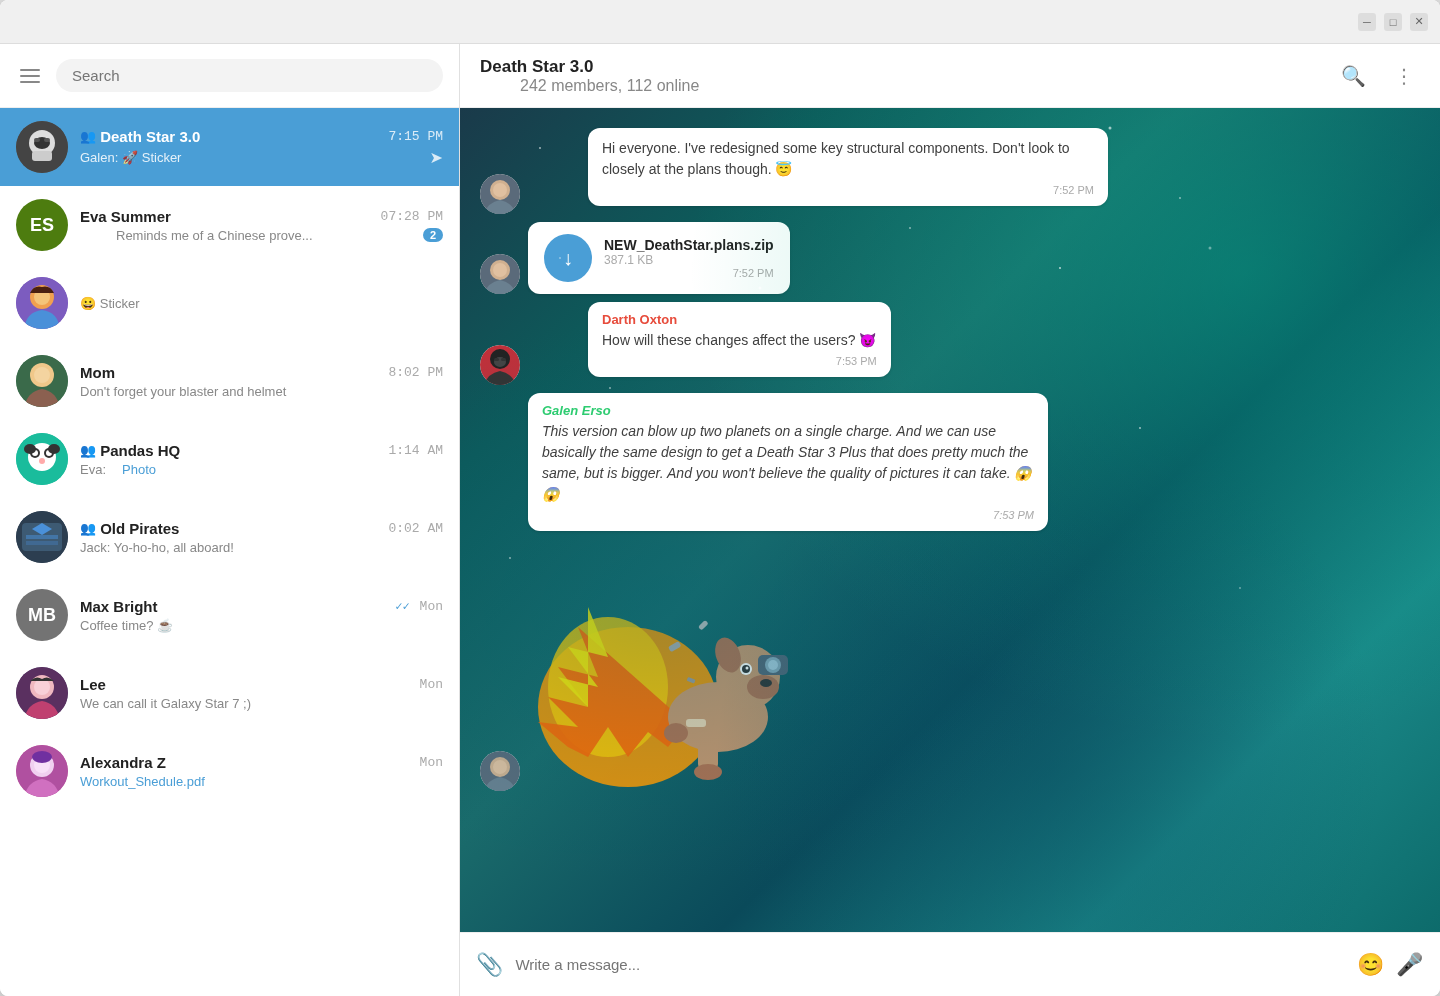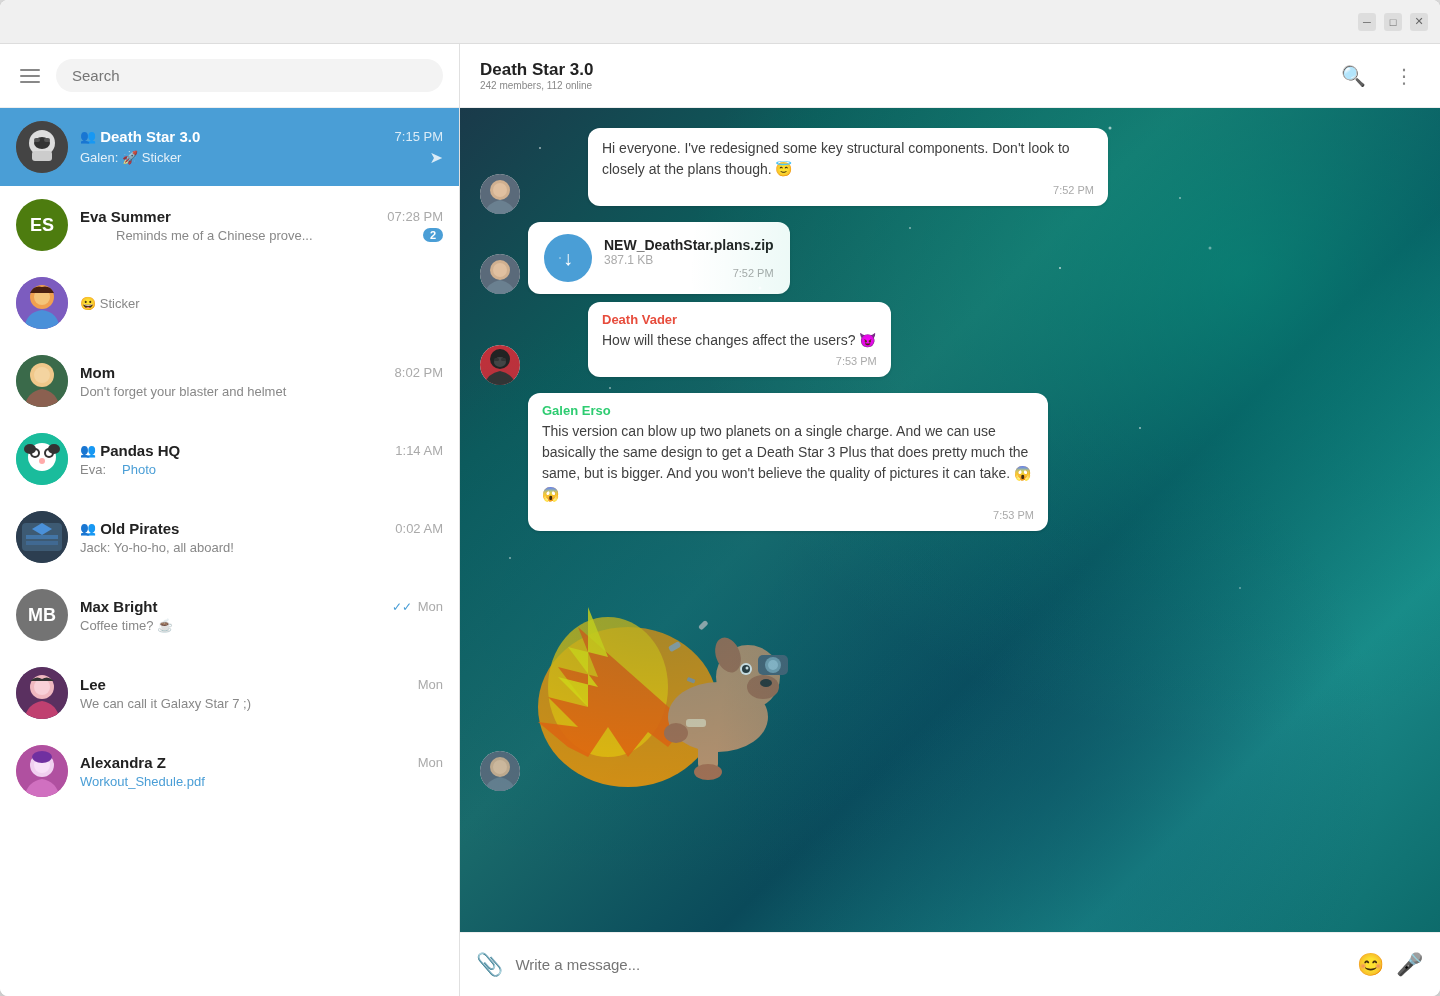--- a/index.html
+++ b/index.html
@@ -24,33 +24,33 @@
     .chat-list { flex: 1; overflow-y: auto; }
     .chat-item { display: flex; align-items: center; padding: 10px 16px; cursor: pointer; gap: 12px; min-height: 78px; }
     .chat-item.active { background: #4a9ed6; }
     .chat-item.active .chat-name { color: #fff; }
     .chat-item.active .chat-preview { color: rgba(255,255,255,0.8); }
     .chat-item.active .chat-time { color: rgba(255,255,255,0.8); }
     .avatar { width: 52px; height: 52px; border-radius: 50%; flex-shrink: 0; display: flex; align-items: center; justify-content: center; font-size: 18px; font-weight: 600; color: #fff; overflow: hidden; background: #ccc; }
     .chat-info { flex: 1; min-width: 0; }
     .chat-name-row { display: flex; align-items: center; justify-content: space-between; margin-bottom: 3px; }
     .chat-name { font-size: 15px; font-weight: 600; color: #222; white-space: nowrap; overflow: hidden; text-overflow: ellipsis; display: flex; align-items: center; gap: 4px; }
-    .chat-time { font-size: 13px; color: #aaa; white-space: nowrap; flex-shrink: 0; }
+    .chat-time { font-size: 13px; color: #aaa; white-space: nowrap; flex-shrink: 0; font-family: Liberation Mono, monospace; }
     .chat-preview { font-size: 13px; color: #888; white-space: nowrap; overflow: hidden; text-overflow: ellipsis; display: flex; align-items: center; gap: 16px; }
     .preview-link { color: #4a9ed6; }
     .badge { background: #4a9ed6; color: #fff; border-radius: 10px; padding: 1px 7px; font-size: 11px; font-weight: 600; margin-left: 4px; }
     .check-mark { color: #4a9ed6; font-size: 12px; margin-right: 2px; }
     .send-arrow { color: rgba(255,255,255,0.8); font-size: 16px; }
 
     
     .chat-panel { flex: 1; display: flex; flex-direction: column; position: relative; overflow: hidden; }
     .chat-header { height: 64px; background: #fff; border-bottom: 1px solid #eee; display: flex; align-items: center; padding: 0 20px; gap: 16px; flex-shrink: 0; z-index: 10; }
     .chat-header-info { flex: 1; }
     .chat-header-name { font-size: 17px; font-weight: 700; color: #222; }
-    .chat-header-status { font-size: 10px; color: #888; }
+    .chat-header-status { font-size: 16px; color: #888; margin-left: 40px; }
     .header-icon { cursor: pointer; color: #888; font-size: 20px; padding: 6px; }
 
     
     .chat-bg {
       flex: 1;
       overflow-y: auto;
       padding: 20px;
       background: linear-gradient(135deg, #1a3a4a 0%, #0d5a5a 20%, #1a6b6b 40%, #0a4a5a 60%, #1a8888 80%, #0d6b6b 100%);
       position: relative;
     }
@@ -384,27 +384,27 @@
             <svg width="40" height="40" viewBox="0 0 40 40">
               <circle cx="20" cy="20" r="20" fill="#c0303a"></circle>
               <circle cx="20" cy="14" r="10" fill="#222"></circle>
               <path d="M4 40 Q8 28 20 26 Q32 28 36 40Z" fill="#333"></path>
               <ellipse cx="20" cy="17" rx="6" ry="5" fill="#444"></ellipse>
               <rect x="14" y="13" width="5" height="3" rx="1.5" fill="#333"></rect>
               <rect x="21" y="13" width="5" height="3" rx="1.5" fill="#333"></rect>
             </svg>
           </div>
           <div class="message-bubble incoming">
-            <div class="message-sender sender-red">Death Vader</div>
+            <div class="message-sender sender-red">Darth Oxton</div>
             <div class="message-text">How will these changes affect the users? 😈</div>
             <div class="message-time">7:53 PM</div>
           </div>
         </div>
 
-        <div class="msg-group" style="padding-left:48px;">
+        <div class="msg-group" style="padding-left:48px;font-style:italic;">
           <div class="message-bubble incoming" style="margin-left:0;">
             <div class="message-sender sender-green">Galen Erso</div>
             <div class="message-text">This version can blow up two planets on a single charge. And we can use basically the same design to get a Death Star 3 Plus that does pretty much the same, but is bigger. And you won't believe the quality of pictures it can take. 😱😱</div>
             <div class="message-time">7:53 PM</div>
           </div>
         </div>
 
         <div class="msg-group">
           <div class="msg-avatar-small">
             <svg width="40" height="40" viewBox="0 0 40 40">

